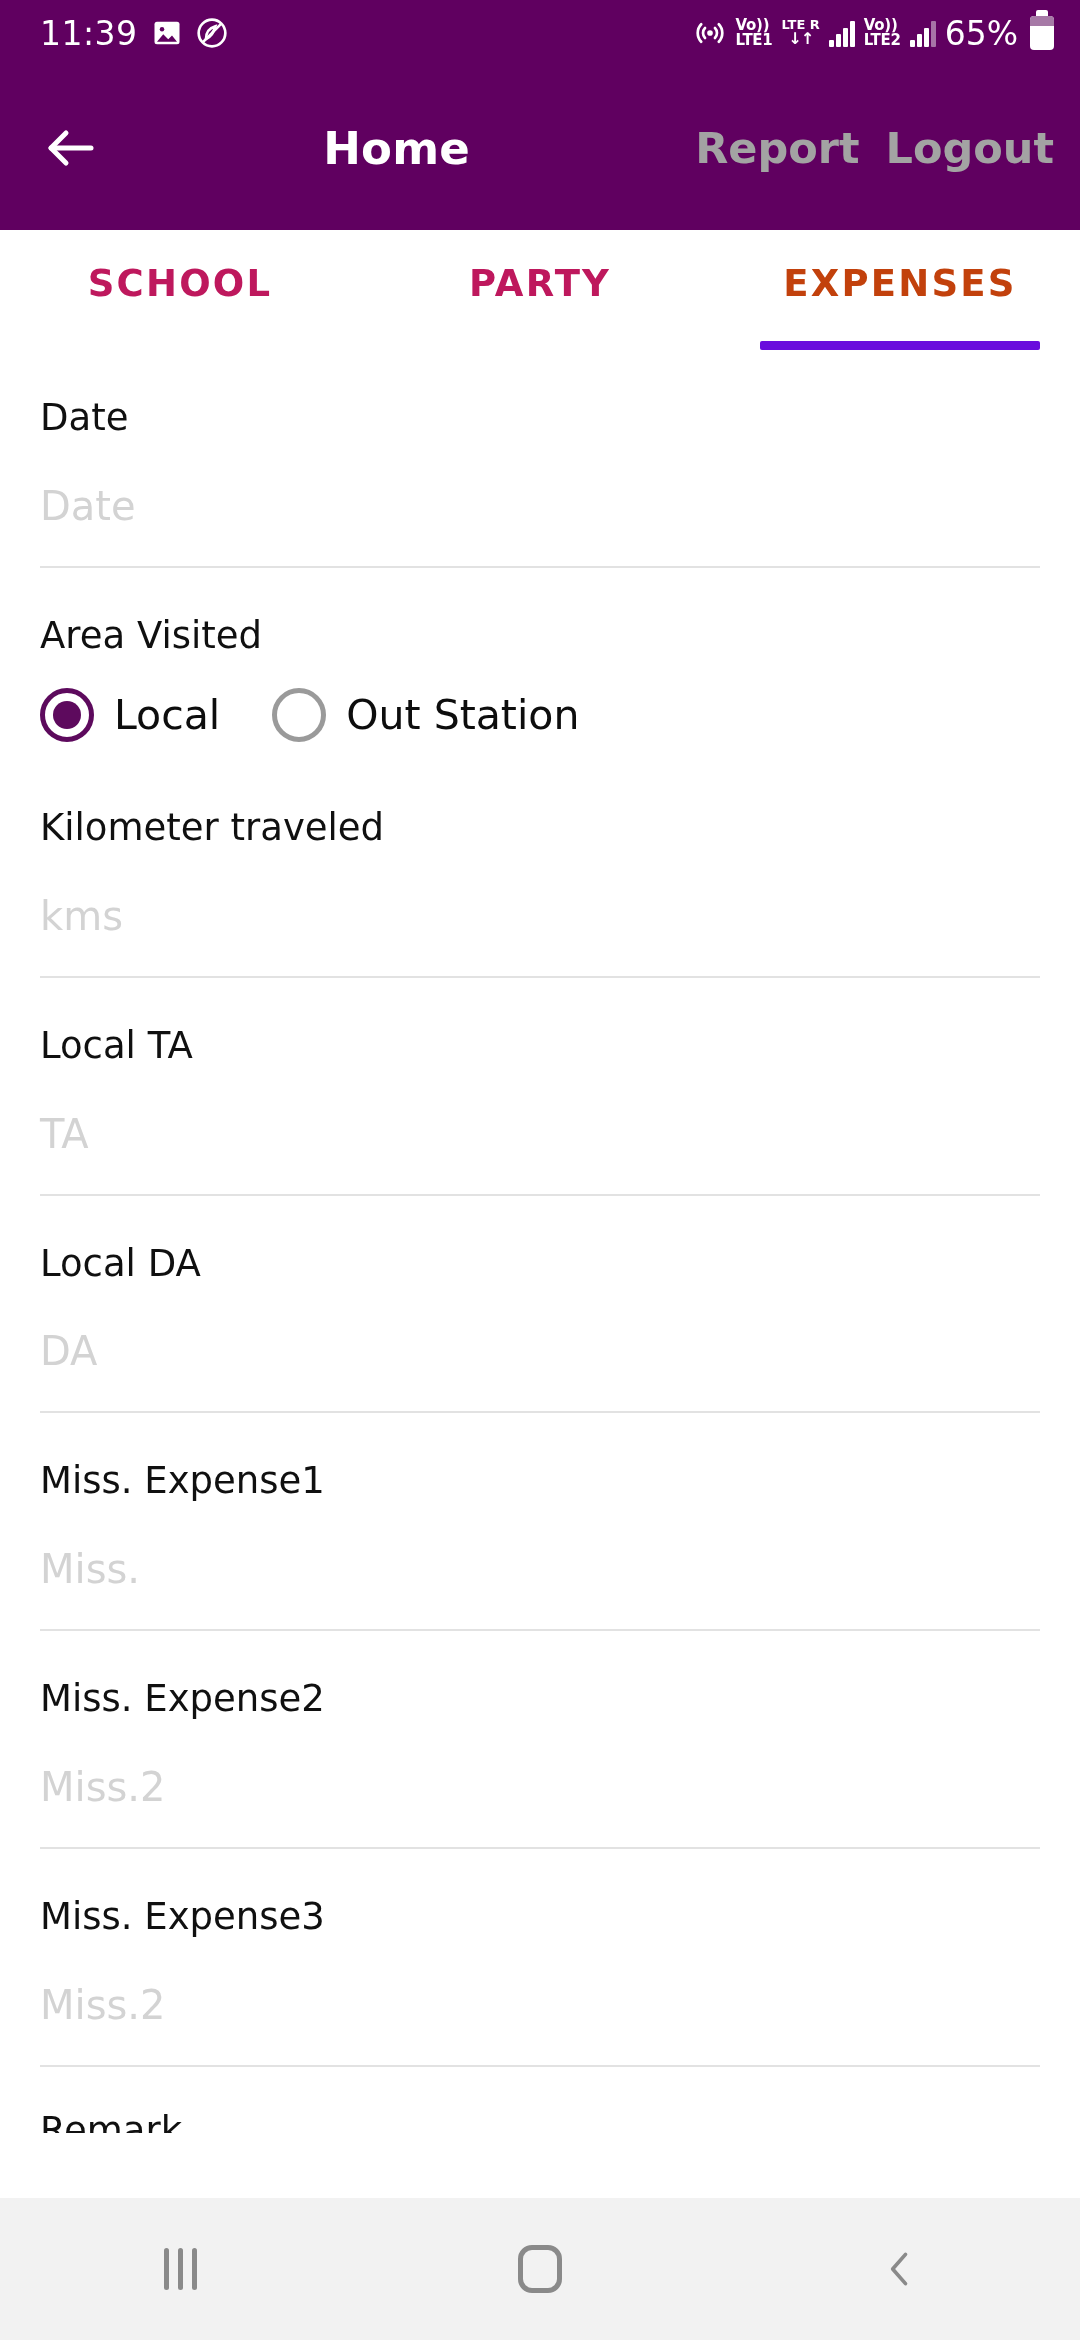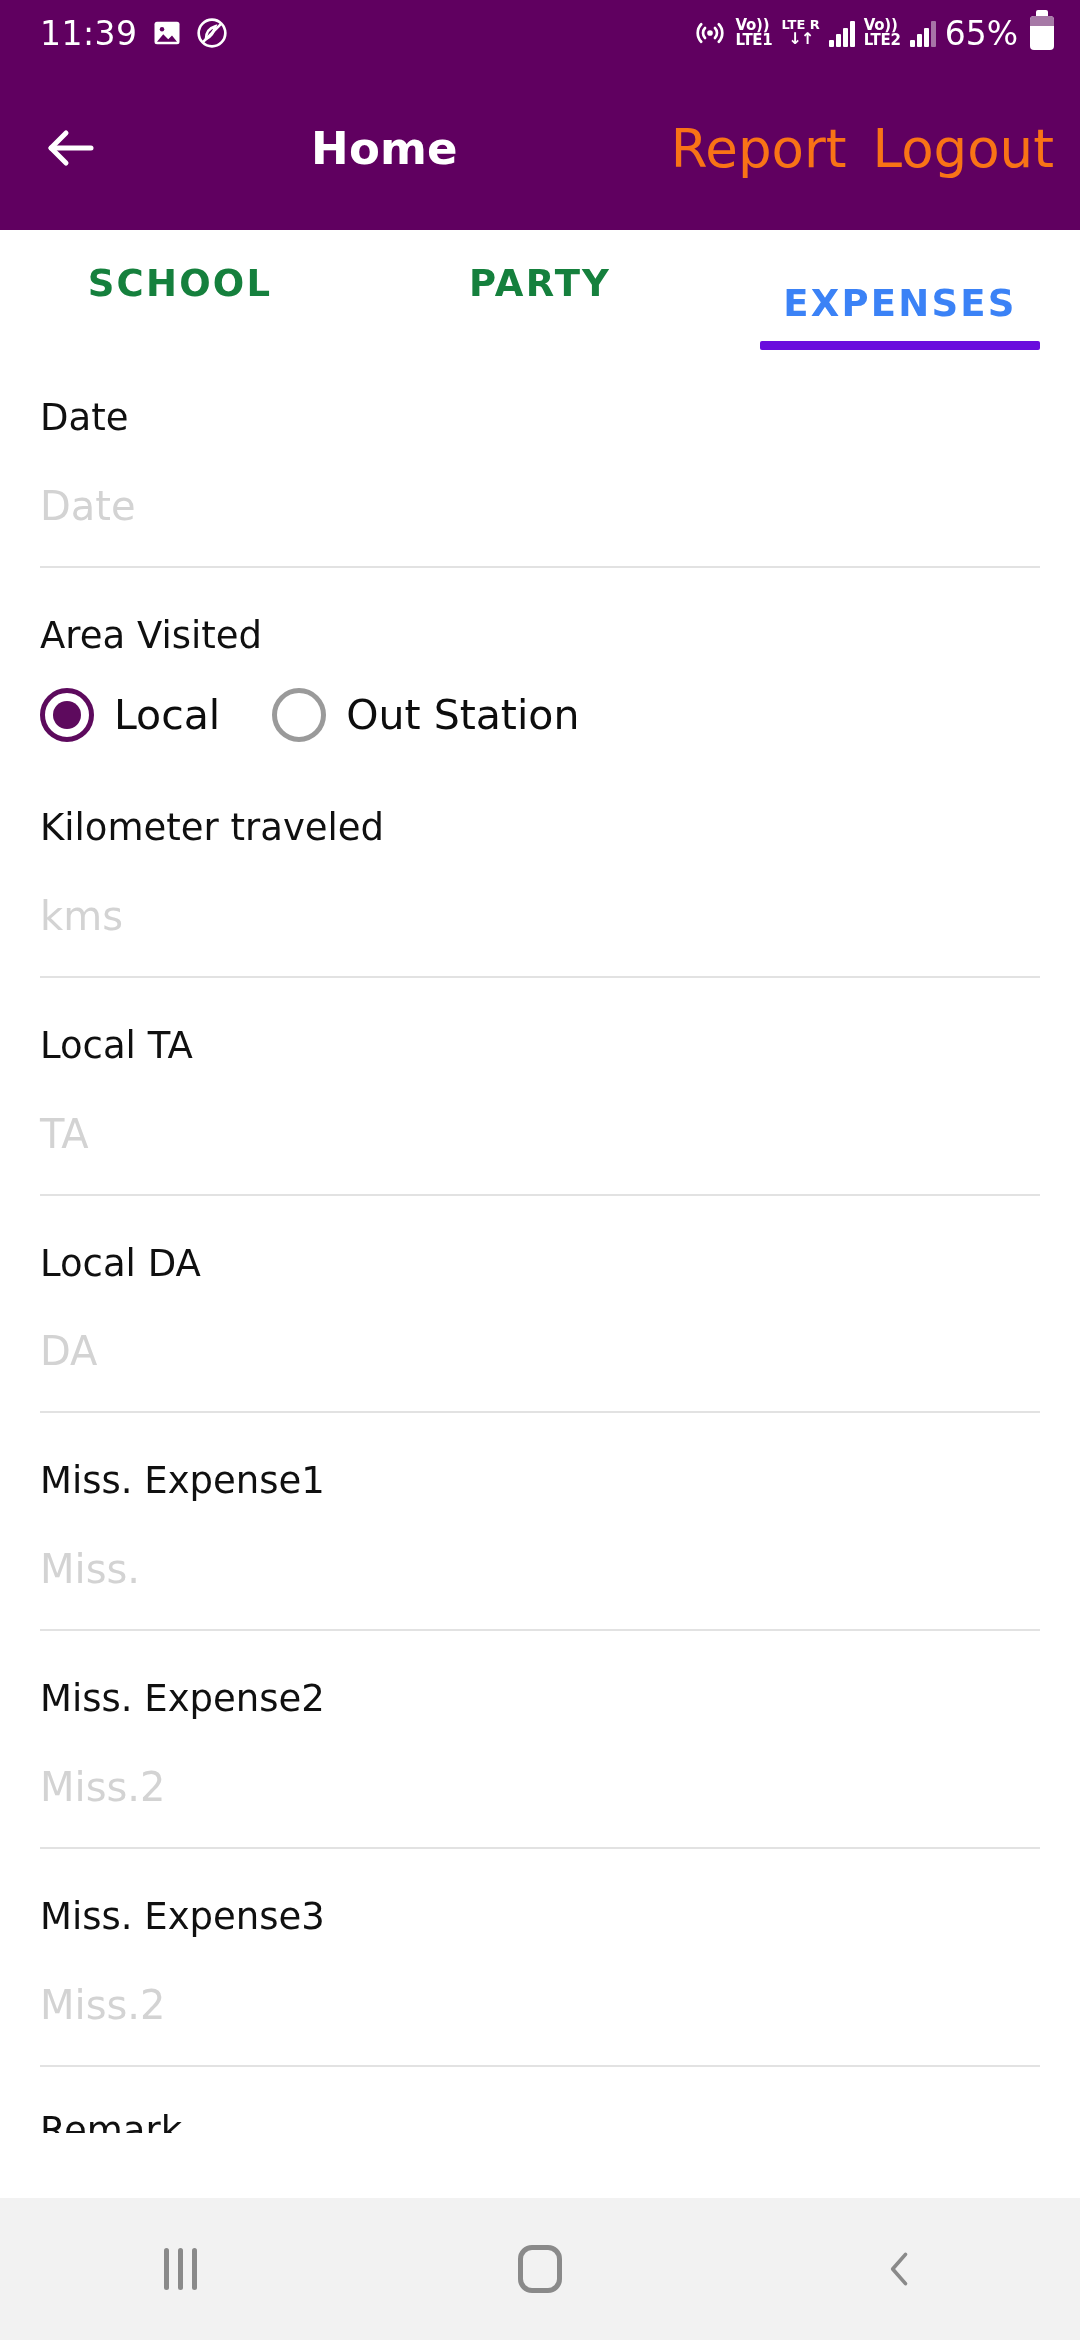--- a/index.html
+++ b/index.html
@@ -49,30 +49,30 @@
   .appbar{
     height:164px; background:#600060; color:#fff;
     display:flex; align-items:center; padding:0 20px 0 34px;
   }
   .back-btn{ width:74px; height:74px; display:flex; align-items:center; justify-content:center; }
   .appbar-title{
     flex:1; text-align:center; font-size:45px; font-weight:bold;
     letter-spacing:.2px; margin-left:-10px;
   }
   .appbar-actions{ display:flex; align-items:center; gap:26px; padding-right:6px; }
-  .appbar-action{ font-size:53px; font-weight:400; color:#f97316; white-space:nowrap; }
+  .appbar-action{ font-size:43px; font-weight:700; color:#a3a3a3; white-space:nowrap; }
 
   
   .tabs{ display:flex; height:120px; background:#fff; }
   .tab{
     flex:1; display:flex; flex-direction:column; align-items:center;
     justify-content:flex-start; padding-top:32px; position:relative;
   }
-  .tab-label{ font-size:37px; font-weight:bold; letter-spacing:2.2px; color:#15803d; }
-  .tab.active .tab-label{ color:#3b82f6;margin-top:20px; }
+  .tab-label{ font-size:37px; font-weight:bold; letter-spacing:2.2px; color:#be185d; }
+  .tab.active .tab-label{ color:#c2410c; }
   .tab-underline{
     position:absolute; bottom:0; left:40px; right:40px; height:9px;
     background:#6a0ddd; border-radius:2px;
   }
 
   
   .form{ padding:0 40px; }
   .field{ padding-top:48px; }
   .field-label{ font-size:37px; color:#101010; line-height:1.1; }
   .field-input{

